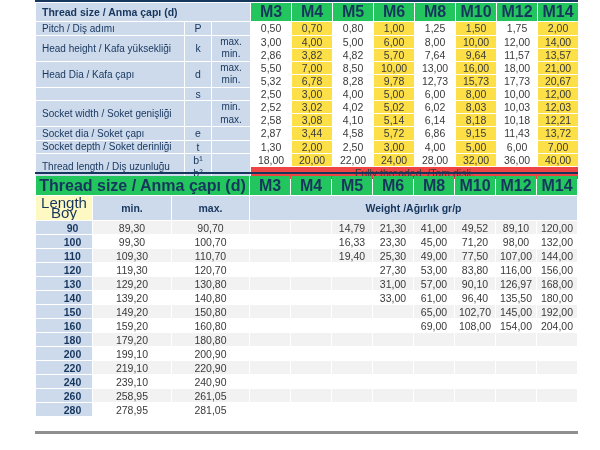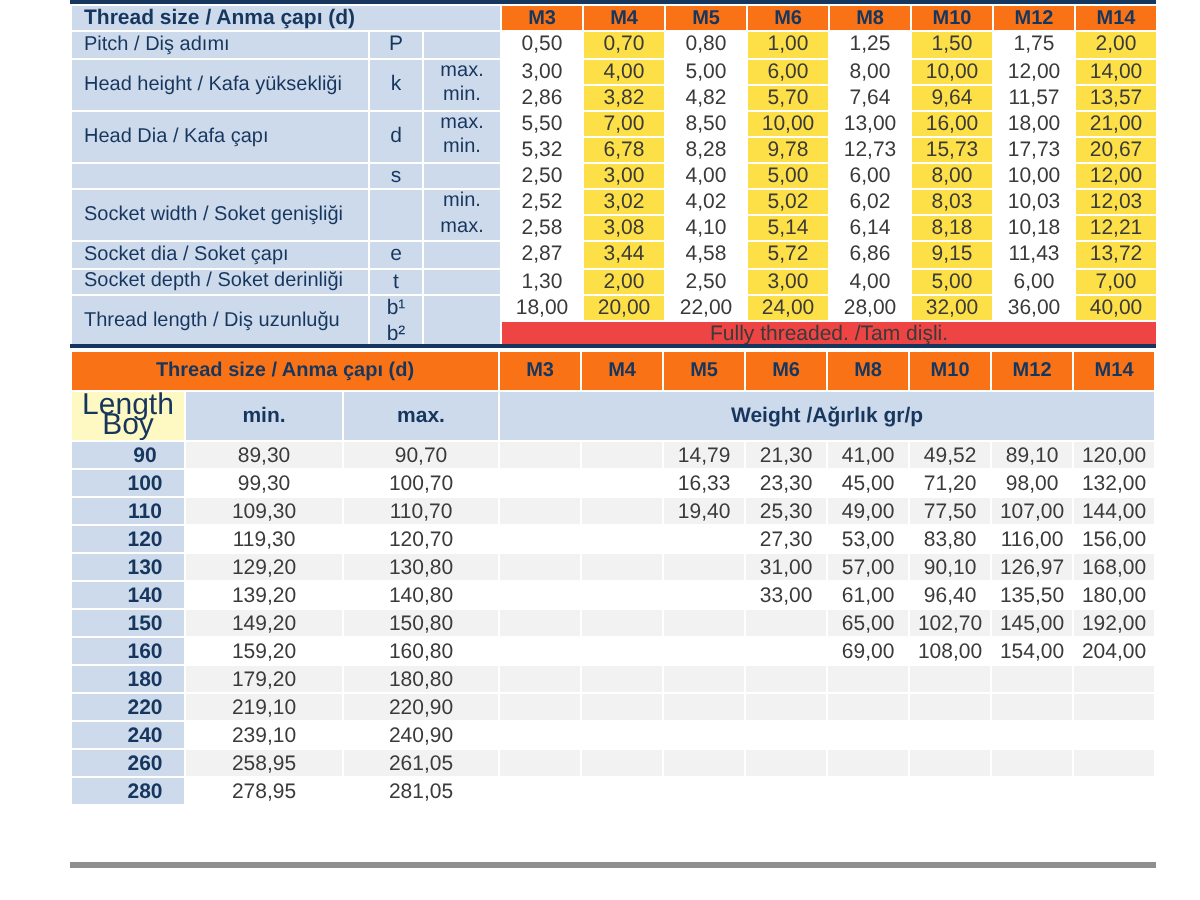--- a/index.html
+++ b/index.html
@@ -16,21 +16,21 @@
   #mid-rule{top:172px;height:2px;}
   #bottom-rule{top:431px;height:3px;}
 
   table{border-collapse:separate;border-spacing:1px;table-layout:fixed;position:absolute;left:35px;}
   #t1{top:2px;width:543px;}
   #t2{top:175px;width:543px;}
   td{padding:0;margin:0;white-space:nowrap;overflow:hidden;vertical-align:middle;text-align:center;}
 
   
   #t1 td{height:12px;}
-  .hdr{background:#f97316;color:#17365d;font-weight:bold;font-size:10px;}
+  .hdr{background:#22c55e;color:#17365d;font-weight:bold;font-size:16px;}
   .lab{background:#ccdaec;color:#17365d;font-size:10px;text-align:left;padding-left:6px;}
   .lab.title{font-weight:bold;font-size:10.5px;}
   .sym{background:#ccdaec;color:#17365d;font-size:10.5px;}
   .sym div,.mm div{height:12.5px;line-height:12.5px;}
   .mm{background:#ccdaec;color:#17365d;font-size:10px;}
   .val{font-size:10.5px;color:#3a3a3a;background:#ffffff;}
   .val.stripe{background:#fde047;}
   .val.span{background:#ef4444;margin-left:23px;}
 
   
@@ -392,20 +392,33 @@
           <td class="dv d">180,80</td>
           <td class="dv d"></td>
           <td class="dv d"></td>
           <td class="dv d"></td>
           <td class="dv d"></td>
           <td class="dv d"></td>
           <td class="dv d"></td>
           <td class="dv d"></td>
           <td class="dv d"></td>
         </tr>
+        <tr>
+          <td class="len d">200</td>
+          <td class="dv d">199,10</td>
+          <td class="dv d">200,90</td>
+          <td class="dv d"></td>
+          <td class="dv d"></td>
+          <td class="dv d"></td>
+          <td class="dv d"></td>
+          <td class="dv d"></td>
+          <td class="dv d"></td>
+          <td class="dv d"></td>
+          <td class="dv d"></td>
+        </tr>
         <tr class="g">
           <td class="len d">220</td>
           <td class="dv d">219,10</td>
           <td class="dv d">220,90</td>
           <td class="dv d"></td>
           <td class="dv d"></td>
           <td class="dv d"></td>
           <td class="dv d"></td>
           <td class="dv d"></td>
           <td class="dv d"></td>

